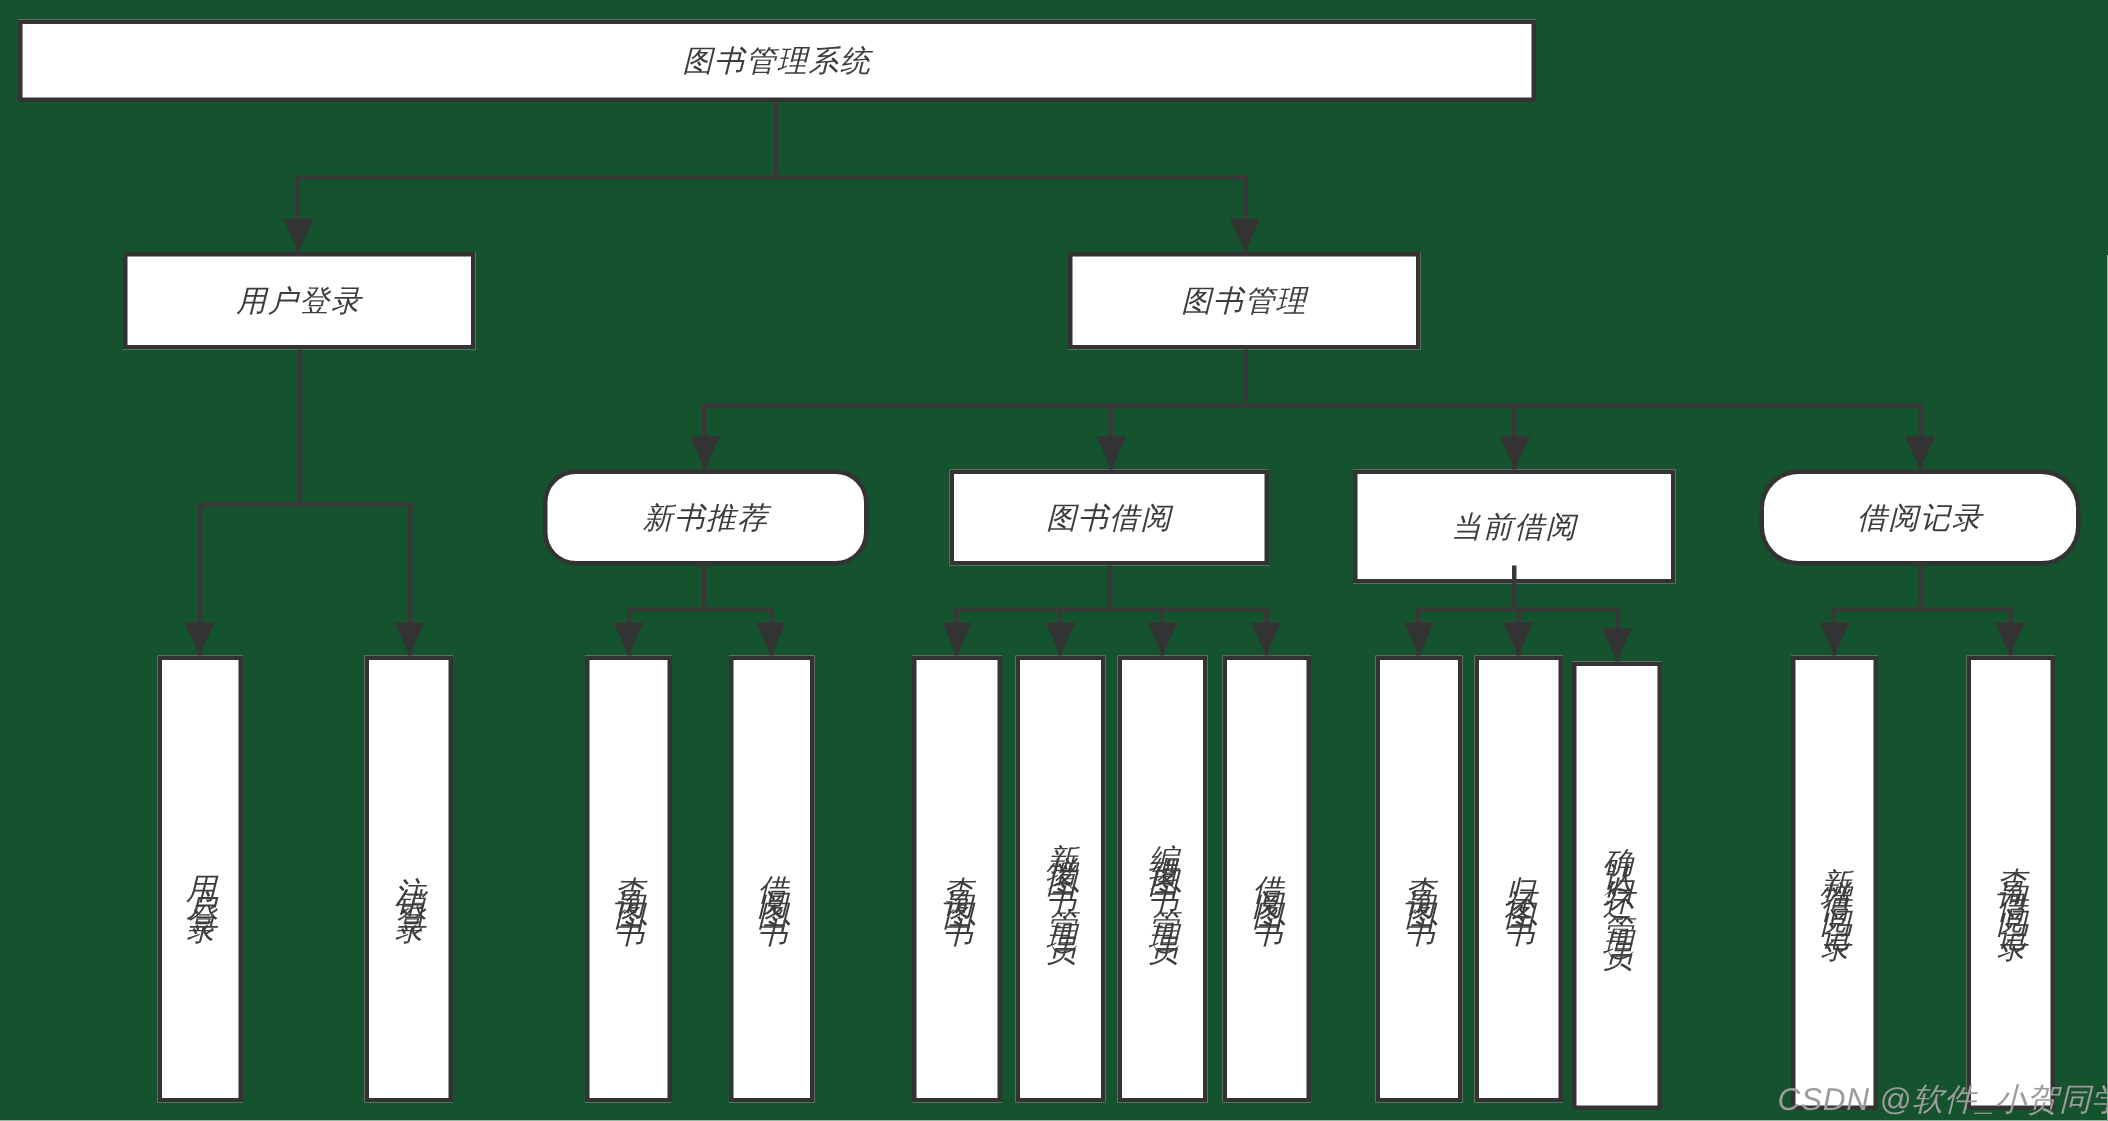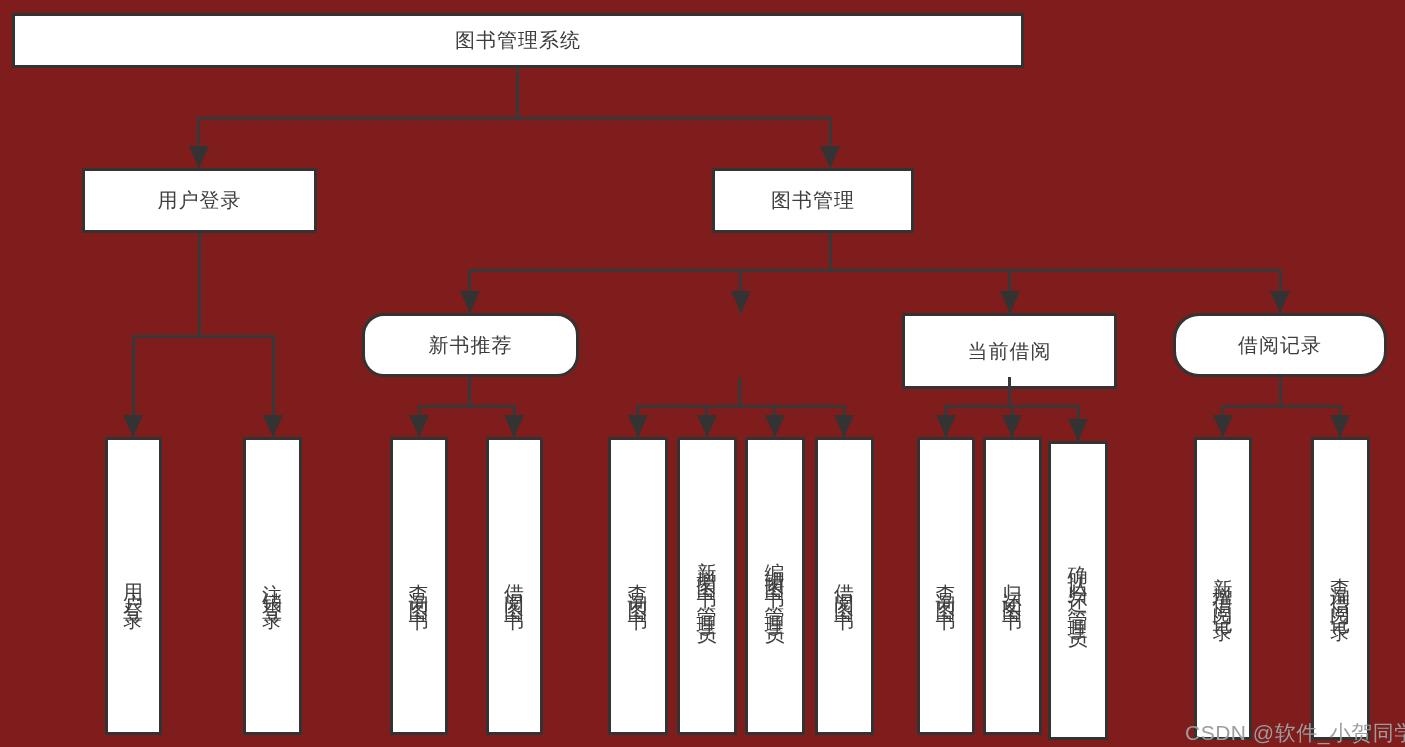--- a/index.html
+++ b/index.html
@@ -1,18 +1,18 @@
 <!DOCTYPE html>
 <html><head>
 <meta charset="utf-8">
 <style>
   html,body{margin:0;padding:0;background:#ffffff;}
   .canvas{
-    position:relative;width:1405px;height:747px;background:#7f1d1d;overflow:hidden;
-    font-family:"Liberation Sans","DejaVu Sans",sans-serif;color:#3d3d3d;
+    position:relative;width:1405px;height:747px;background:#14532d;overflow:hidden;
+    font-family:"Liberation Sans","DejaVu Sans",sans-serif;color:#3d3d3d;font-style:italic;
   }
   .box{
     position:absolute;box-sizing:border-box;border:3px solid #333333;background:#ffffff;
     display:flex;align-items:center;justify-content:center;
     font-size:20px;letter-spacing:1px;color:#3d3d3d;
   }
   .vbox{
     font-size:20px;letter-spacing:0;
   }
   .vbox span{
@@ -36,26 +36,29 @@
 
 <div class="canvas">
 
   <div class="box" style="left:12px;top:13px;width:1012px;height:55px;">
     <span>图书管理系统</span>
   </div>
 
   <div class="box" style="left:82px;top:168px;width:235px;height:65px;">
     <span>用户登录</span>
   </div>
-  <div class="box" style="left:712px;top:168px;width:202px;height:65px;">
+  <div class="box" style="left:712px;top:168px;width:235px;height:65px;">
     <span>图书管理</span>
   </div>
 
   <div class="box" style="left:362px;top:313px;width:217px;height:64px;border-radius:22px;">
     <span>新书推荐</span>
+  </div>
+  <div class="box" style="left:633px;top:313px;width:213px;height:64px;">
+    <span>图书借阅</span>
   </div>
   <div class="box" style="left:902px;top:313px;width:215px;height:76px;">
     <span>当前借阅</span>
   </div>
   <div class="box" style="left:1173px;top:313px;width:214px;height:64px;border-radius:26px;">
     <span>借阅记录</span>
   </div>
 
   <div class="box vbox" style="left:105px;top:437px;width:57px;height:298px;">
     <span>用户登录</span>

